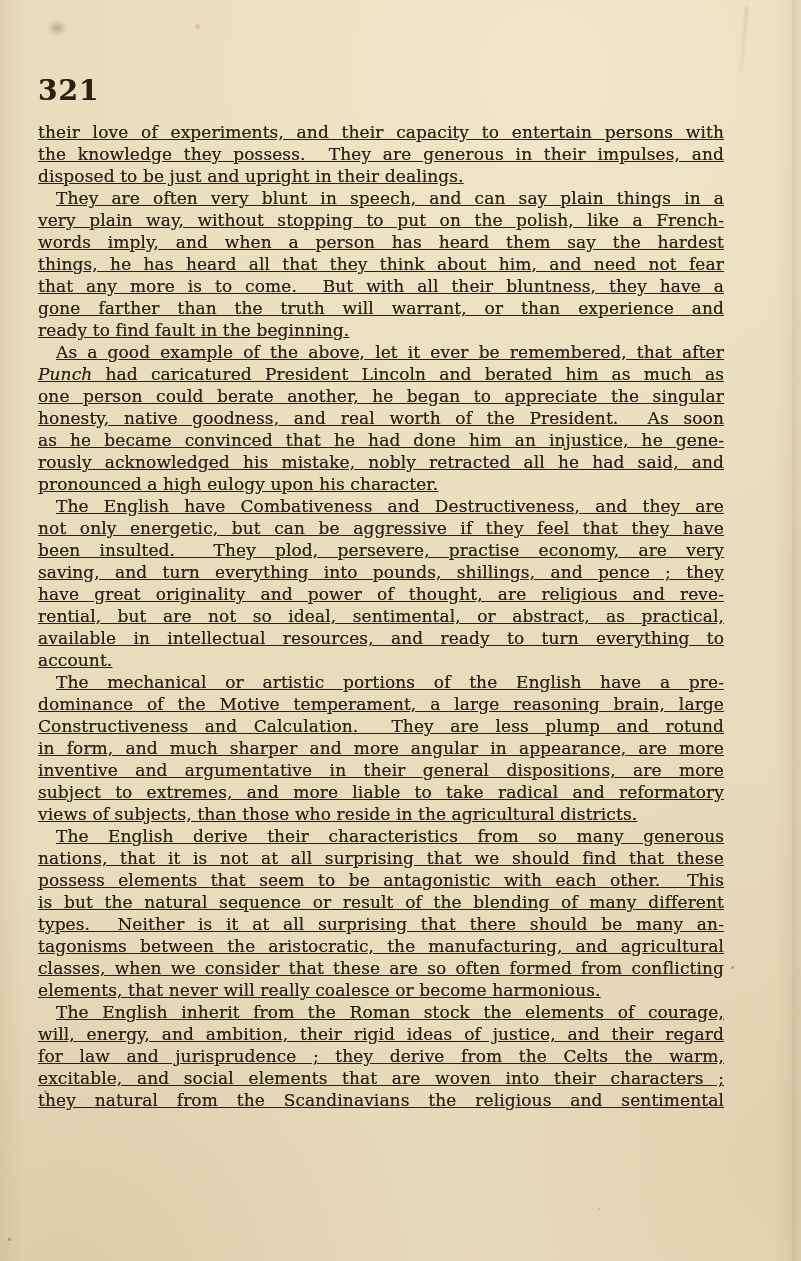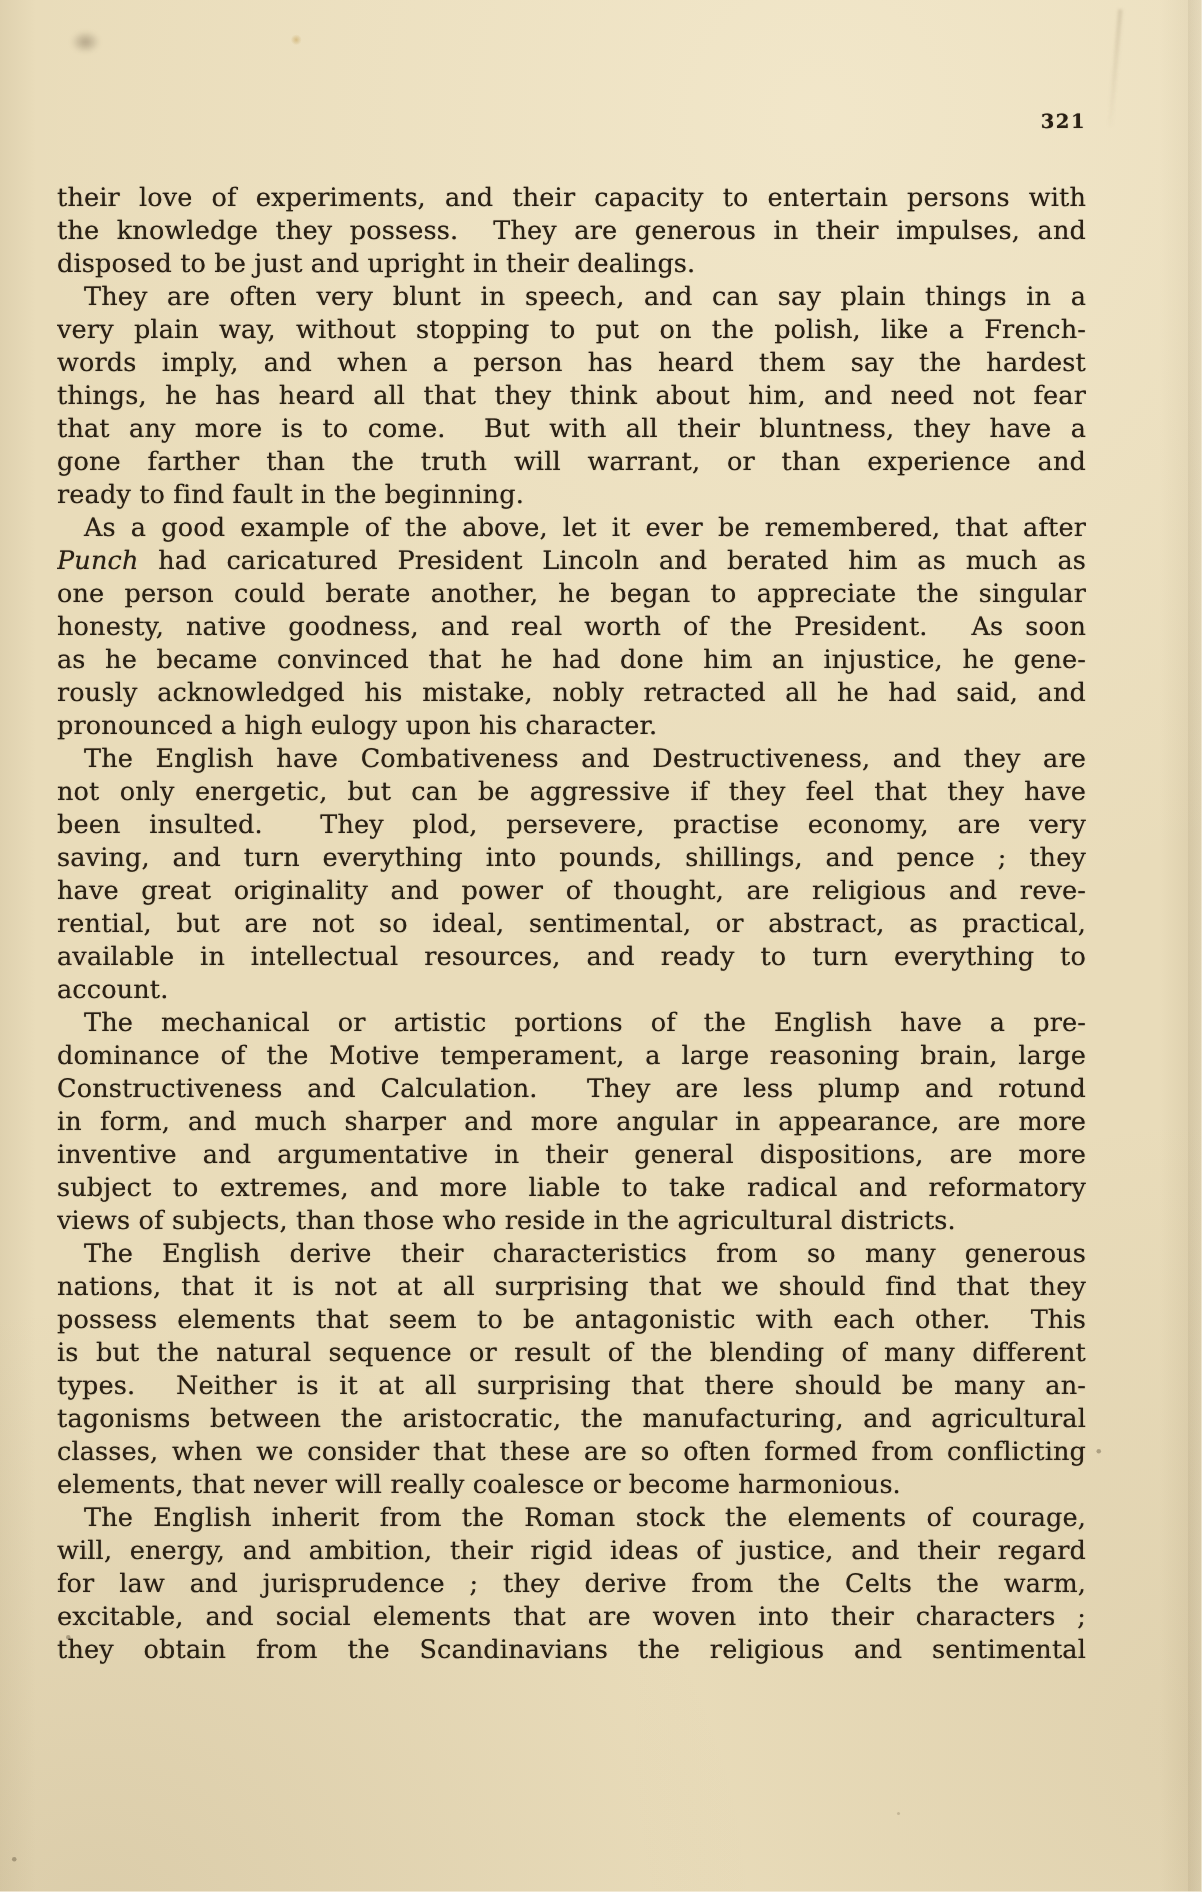--- a/index.html
+++ b/index.html
@@ -18,31 +18,32 @@
       linear-gradient(90deg, rgba(128,108,70,0.10) 0%, rgba(128,108,70,0) 3%, rgba(128,108,70,0) 96.5%, rgba(128,108,70,0.14) 100%),
       var(--paper, #e9dcba);
   }
   .right-edge {
     position: absolute; top: 0; right: 0;
     width: 9px; height: 100%;
     background: linear-gradient(90deg, rgba(90,72,45,0.08), rgba(255,250,235,0.10));
   }
   .page-number {
     position: absolute; top: 74px; left: 38px; width: 686px;
-    text-align: right;
-    font-size: 13px; font-weight: bold; letter-spacing: 1px;
+    text-align: left;
+    font-size: 28px; font-weight: bold; letter-spacing: 1px;
     color: var(--ink, #2a2014);
     text-shadow: 0 0 0.6px rgba(42,32,20,0.65);
   }
   .text-block {
     position: absolute; left: 38px; top: 121px; width: 686px;
     color: var(--ink, #2a2014);
     font-size: 17px;
     letter-spacing: 0.1px;
     text-shadow: 0 0 0.6px rgba(42,32,20,0.65);
+    text-decoration: underline;
   }
   .line {
     height: 22px; line-height: 22px;
     text-align: justify;
     text-align-last: justify;
     overflow: hidden;
   }
   .line.endl { text-align-last: left; }
   .line.ind  { text-indent: 18px; }
   .em { font-style: italic; }
@@ -122,29 +123,29 @@
         <div class="line ind">The mechanical or artistic portions of the English have a pre-</div>
         <div class="line">dominance of the Motive temperament, a large reasoning brain, large</div>
         <div class="line">Constructiveness and Calculation.&nbsp; They are less plump and rotund</div>
         <div class="line">in form, and much sharper and more angular in appearance, are more</div>
         <div class="line">inventive and argumentative in their general dispositions, are more</div>
         <div class="line">subject to extremes, and more liable to take radical and reformatory</div>
         <div class="line endl">views of subjects, than those who reside in the agricultural districts.</div>
       </div>
       <div>
         <div class="line ind">The English derive their characteristics from so many generous</div>
-        <div class="line">nations, that it is not at all surprising that we should find that they</div>
+        <div class="line">nations, that it is not at all surprising that we should find that these</div>
         <div class="line">possess elements that seem to be antagonistic with each other.&nbsp; This</div>
         <div class="line">is but the natural sequence or result of the blending of many different</div>
         <div class="line">types.&nbsp; Neither is it at all surprising that there should be many an-</div>
         <div class="line">tagonisms between the aristocratic, the manufacturing, and agricultural</div>
         <div class="line">classes, when we consider that these are so often formed from conflicting</div>
         <div class="line endl">elements, that never will really coalesce or become harmonious.</div>
       </div>
       <div>
         <div class="line ind">The English inherit from the Roman stock the elements of courage,</div>
         <div class="line">will, energy, and ambition, their rigid ideas of justice, and their regard</div>
         <div class="line">for law and jurisprudence ; they derive from the Celts the warm,</div>
         <div class="line">excitable, and social elements that are woven into their characters ;</div>
-        <div class="line">they obtain from the Scandinavians the religious and sentimental</div>
+        <div class="line">they natural from the Scandinavians the religious and sentimental</div>
       </div>
     </div>
 </div>
 
 </body></html>

